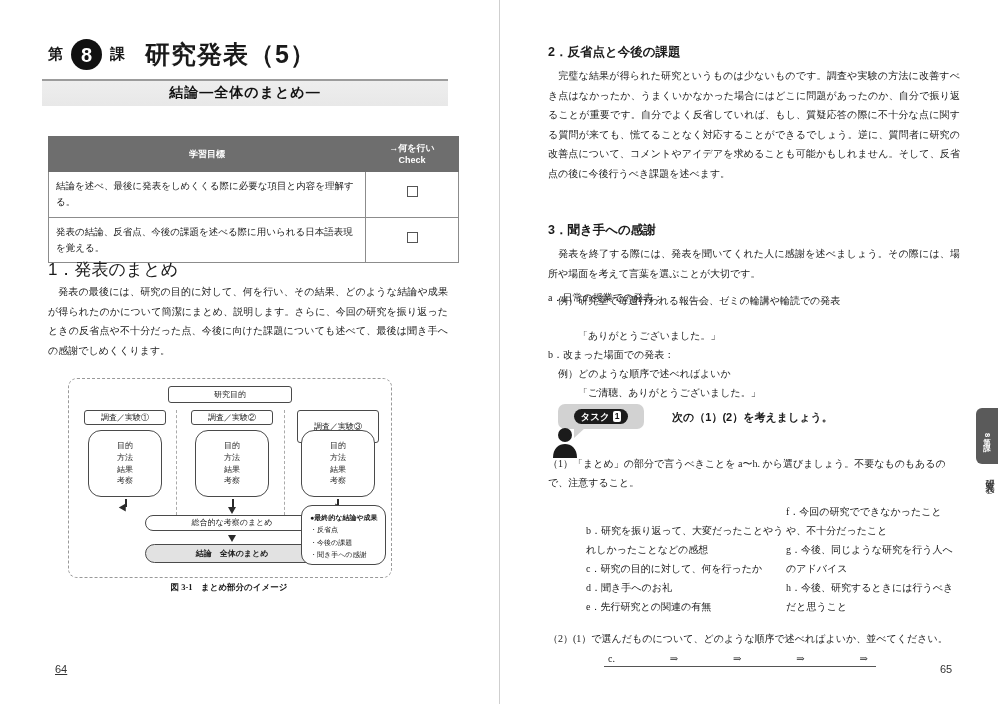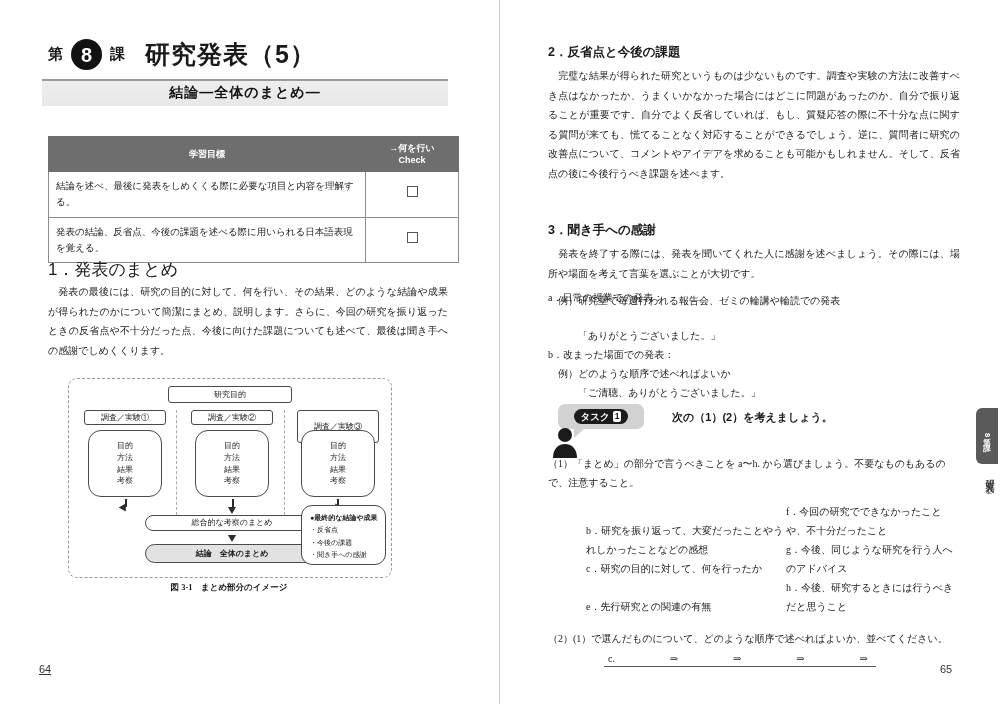--- a/index.html
+++ b/index.html
@@ -222,21 +222,21 @@
       <div class="callout" style="left:232px;top:126px;width:85px;height:60px;">
         <div class="bullet-head">●最終的な結論や成果</div>
         <div>・反省点</div>
         <div>・今後の課題</div>
         <div>・聞き手への感謝</div>
       </div>
     </div>
 
     <div class="fig-cap">図 3-1　まとめ部分のイメージ</div>
 
-    <div class="pagenum" style="left:39px;top:663px;text-decoration:underline;">64</div>
+    <div class="pagenum" style="left:55px;top:663px;text-decoration:underline;">64</div>
   </div>
 
   <div class="page page-right">
 
     <div class="r-sec-h" style="left:48px;top:44px;">2．反省点と今後の課題</div>
     <div class="r-body" style="left:48px;top:66px;width:412px;">　完璧な結果が得られた研究というものは少ないものです。調査や実験の方法に改善すべき点はなかったか、うまくいかなかった場合にはどこに問題があったのか、自分で振り返ることが重要です。自分でよく反省していれば、もし、質疑応答の際に不十分な点に関する質問が来ても、慌てることなく対応することができるでしょう。逆に、質問者に研究の改善点について、コメントやアイデアを求めることも可能かもしれません。そして、反省点の後に今後行うべき課題を述べます。</div>
 
     <div class="r-sec-h" style="left:48px;top:222px;">3．聞き手への感謝</div>
     <div class="r-body" style="left:48px;top:244px;width:412px;">　発表を終了する際には、発表を聞いてくれた人に感謝を述べましょう。その際には、場所や場面を考えて言葉を選ぶことが大切です。</div>
 
@@ -258,20 +258,21 @@
         <circle cx="15" cy="9" r="7" fill="#1b1b1b"></circle>
         <path d="M3 32 C3 22 9 18 15 18 C21 18 27 22 27 32 Z" fill="#1b1b1b"></path>
       </svg>
     </div>
     <div class="task-line" style="left:172px;top:410px;">次の（1）(2）を考えましょう。</div>
 
     <div class="q-text" style="left:48px;top:455px;width:412px;">（1）「まとめ」の部分で言うべきことを a〜h. から選びましょう。不要なものもあるので、注意すること。</div>
 
     <div class="opt" style="left:86px;top:521px;width:200px;">b．研究を振り返って、大変だったことやうれしかったことなどの感想</div>
     <div class="opt" style="left:86px;top:559px;width:200px;">c．研究の目的に対して、何を行ったか</div>
+    <div class="opt" style="left:86px;top:578px;width:200px;">d．聞き手へのお礼</div>
     <div class="opt" style="left:86px;top:597px;width:200px;">e．先行研究との関連の有無</div>
 
     <div class="opt" style="left:286px;top:502px;width:175px;">f．今回の研究でできなかったことや、不十分だったこと</div>
     <div class="opt" style="left:286px;top:540px;width:175px;">g．今後、同じような研究を行う人へのアドバイス</div>
     <div class="opt" style="left:286px;top:578px;width:175px;">h．今後、研究するときには行うべきだと思うこと</div>
 
     <div class="q-text" style="left:48px;top:630px;width:420px;">（2）(1）で選んだものについて、どのような順序で述べればよいか、並べてください。</div>
 
     <div style="position:absolute;left:108px;top:650px;width:260px;height:16px;display:flex;align-items:center;justify-content:space-between;font-size:10px;">
       <span>c.</span>

